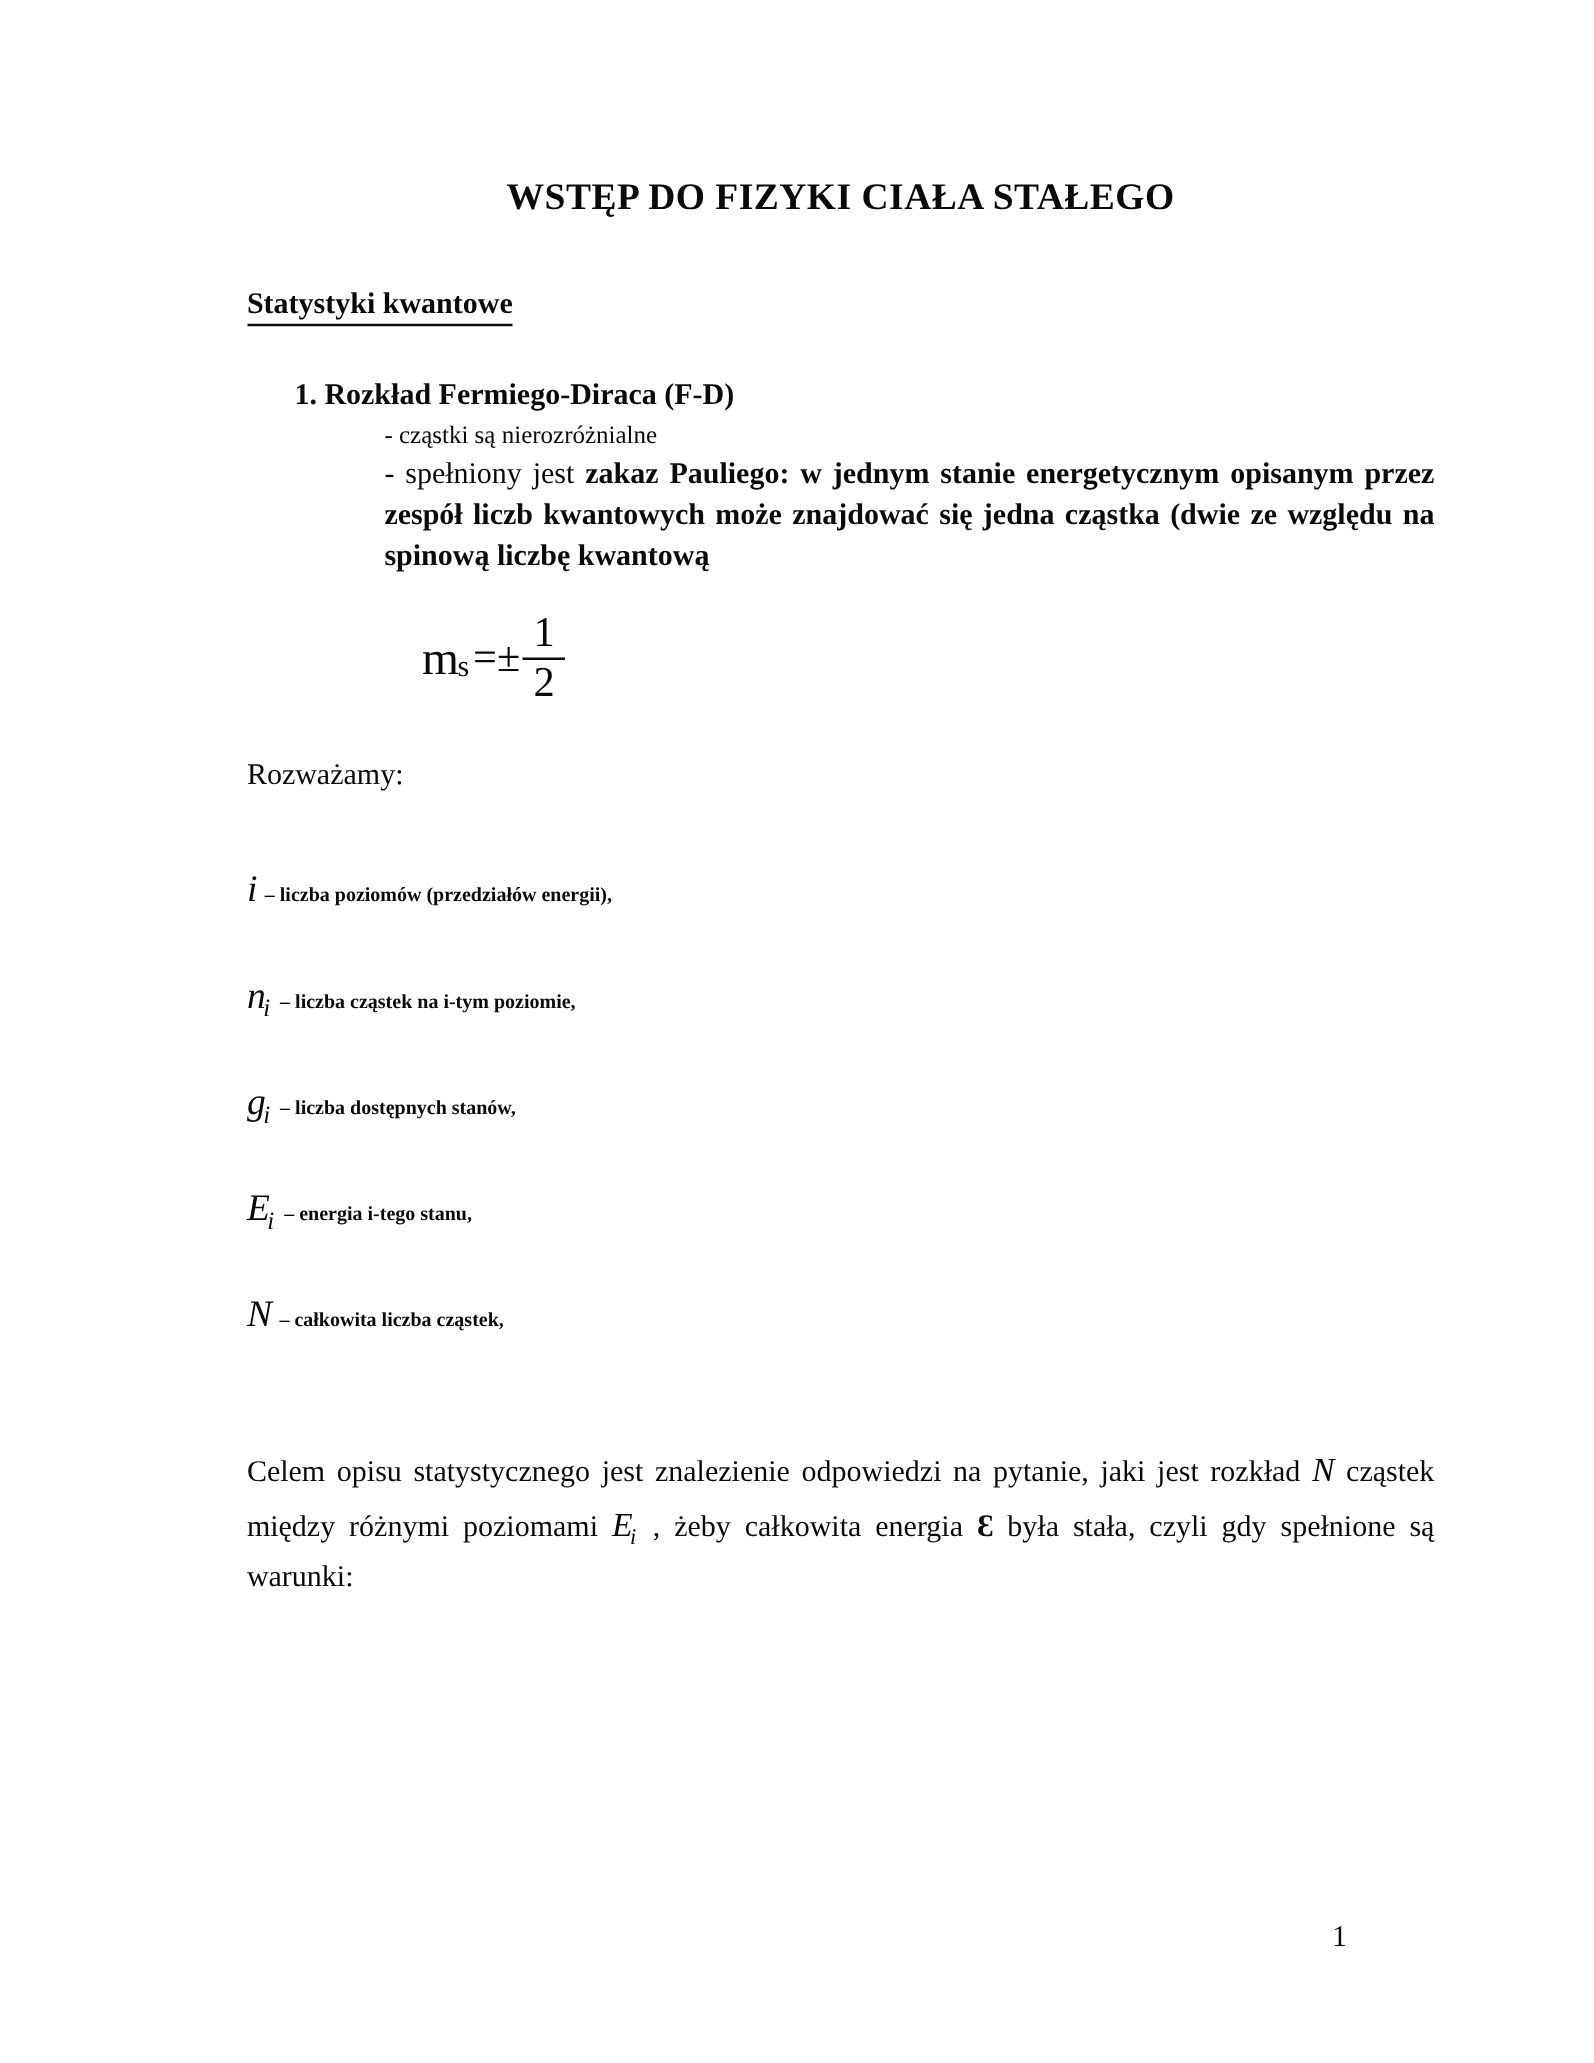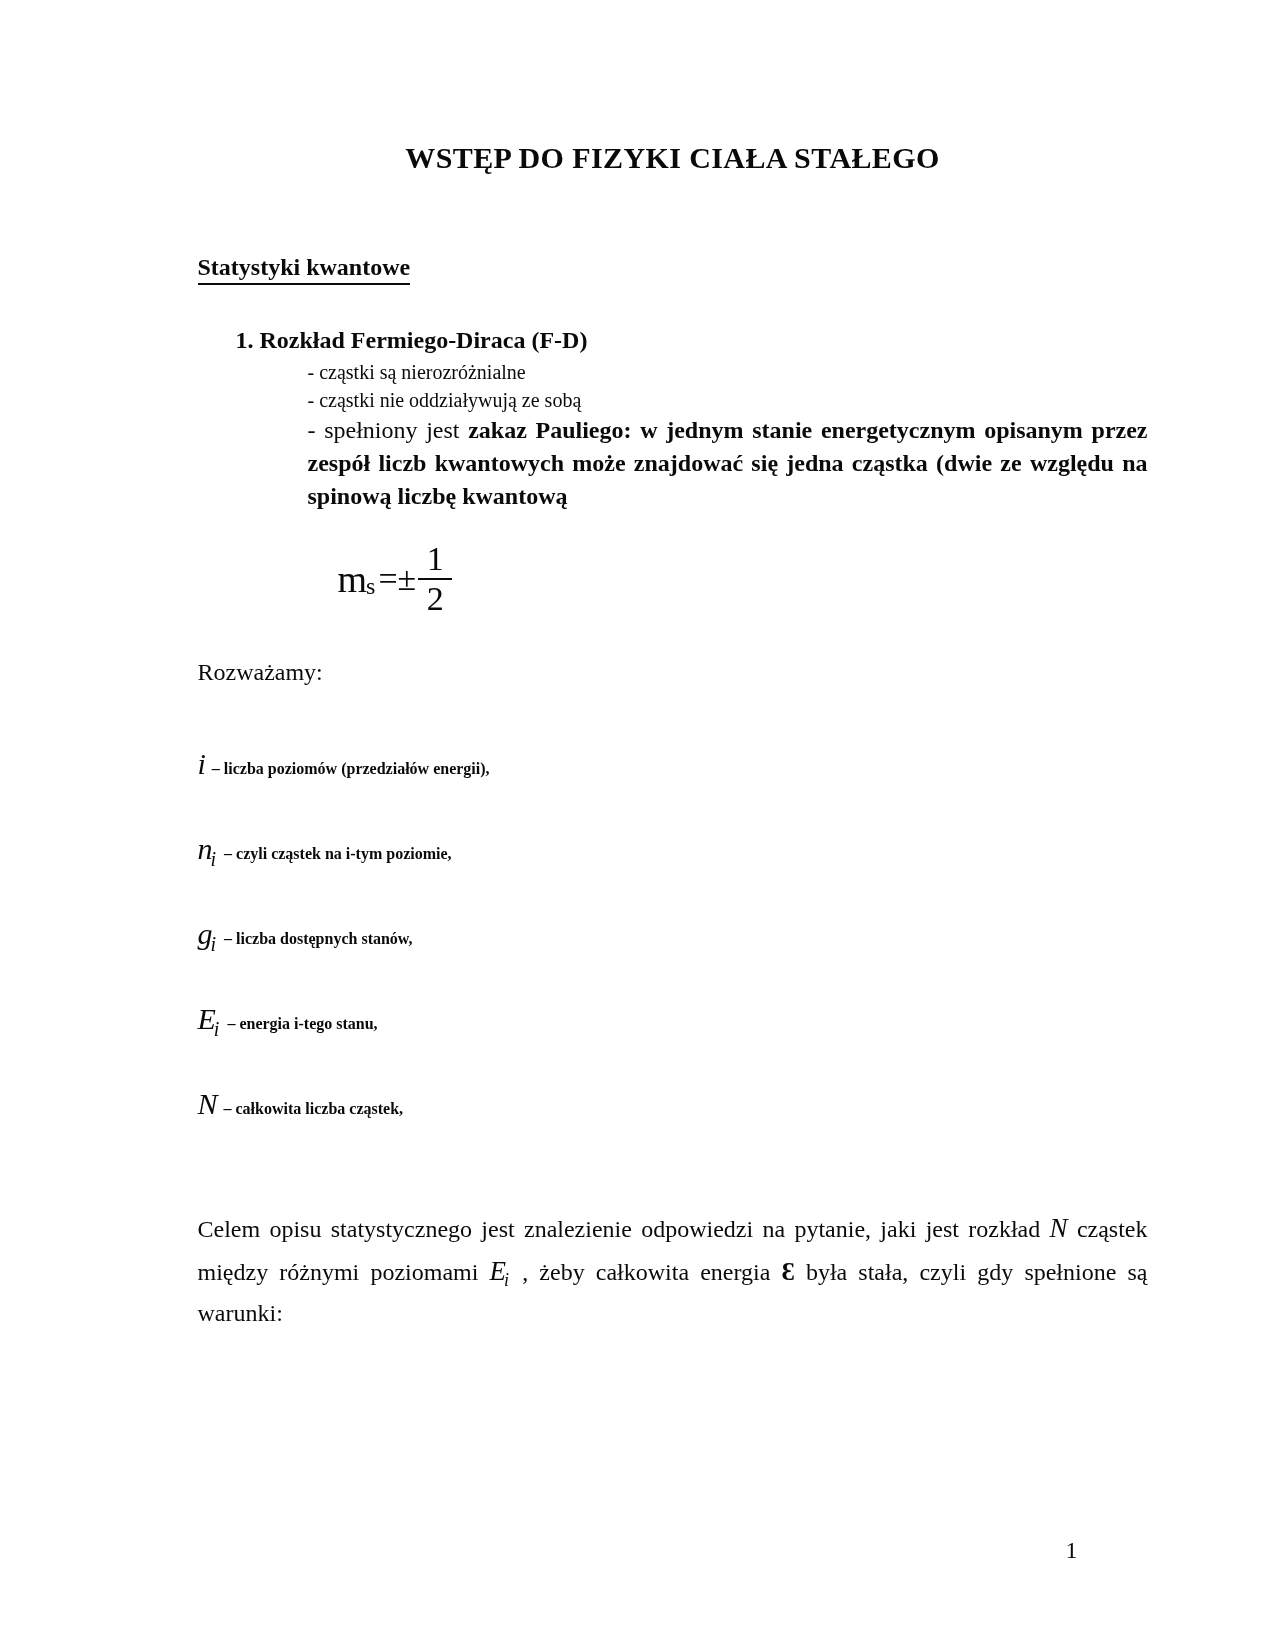--- a/index.html
+++ b/index.html
@@ -32,21 +32,21 @@
     letter-spacing: 0.4px;
     margin-top: 140px;
     margin-bottom: 0;
     line-height: 1.2;
   }
 
   
   .section-heading {
     font-weight: bold;
     font-size: 24px;
-    margin-top: 76px;
+    margin-top: 52px;
     display: inline-block;
     border-bottom: 2px solid #0a0a0a;
     padding-bottom: 1px;
     line-height: 1.25;
   }
 
   
   .subsection {
     font-weight: bold;
     font-size: 24px;
@@ -188,21 +188,20 @@
 
     <div>
       <span class="section-heading">Statystyki kwantowe</span>
     </div>
 
     <div class="subsection">1. Rozkład Fermiego-Diraca (F-D)</div>
 
 
     <div class="assumptions">
       <div class="assume-line">- cząstki są nierozróżnialne</div>
-      <div class="assume-line">- cząstki nie oddziaływują ze sobą</div>
       <div class="assume-just"><span>- spełniony jest </span><b class="strong">zakaz Pauliego: w jednym stanie energetycznym opisanym przez zespół liczb kwantowych może znajdować się jedna cząstka (dwie ze względu na spinową liczbę kwantową</b></div>
     </div>
 
     <div class="formula-ms">
       <span class="ms-var">m</span>
         <span class="ms-sub">s</span>
         <span class="ms-eq">=±</span>
       <span class="frac">
         <span class="num">1</span>
         <span class="bar"></span>
@@ -212,21 +211,21 @@
 
     <div class="para">Rozważamy:</div>
 
     <div class="vardefs">
 
       <div class="vardef">
         <span class="mathvar">i</span><span class="mathsub"></span><span class="desc">– liczba poziomów (przedziałów energii),</span>
       </div>
 
       <div class="vardef">
-        <span class="mathvar">n</span><span class="mathsub">i</span><span class="desc">– czyli cząstek na i-tym poziomie,</span>
+        <span class="mathvar">n</span><span class="mathsub">i</span><span class="desc">– liczba cząstek na i-tym poziomie,</span>
       </div>
 
       <div class="vardef">
         <span class="mathvar">g</span><span class="mathsub">i</span><span class="desc">– liczba dostępnych stanów,</span>
       </div>
 
       <div class="vardef">
         <span class="mathvar">E</span><span class="mathsub">i</span><span class="desc">– energia i-tego stanu,</span>
       </div>
 

